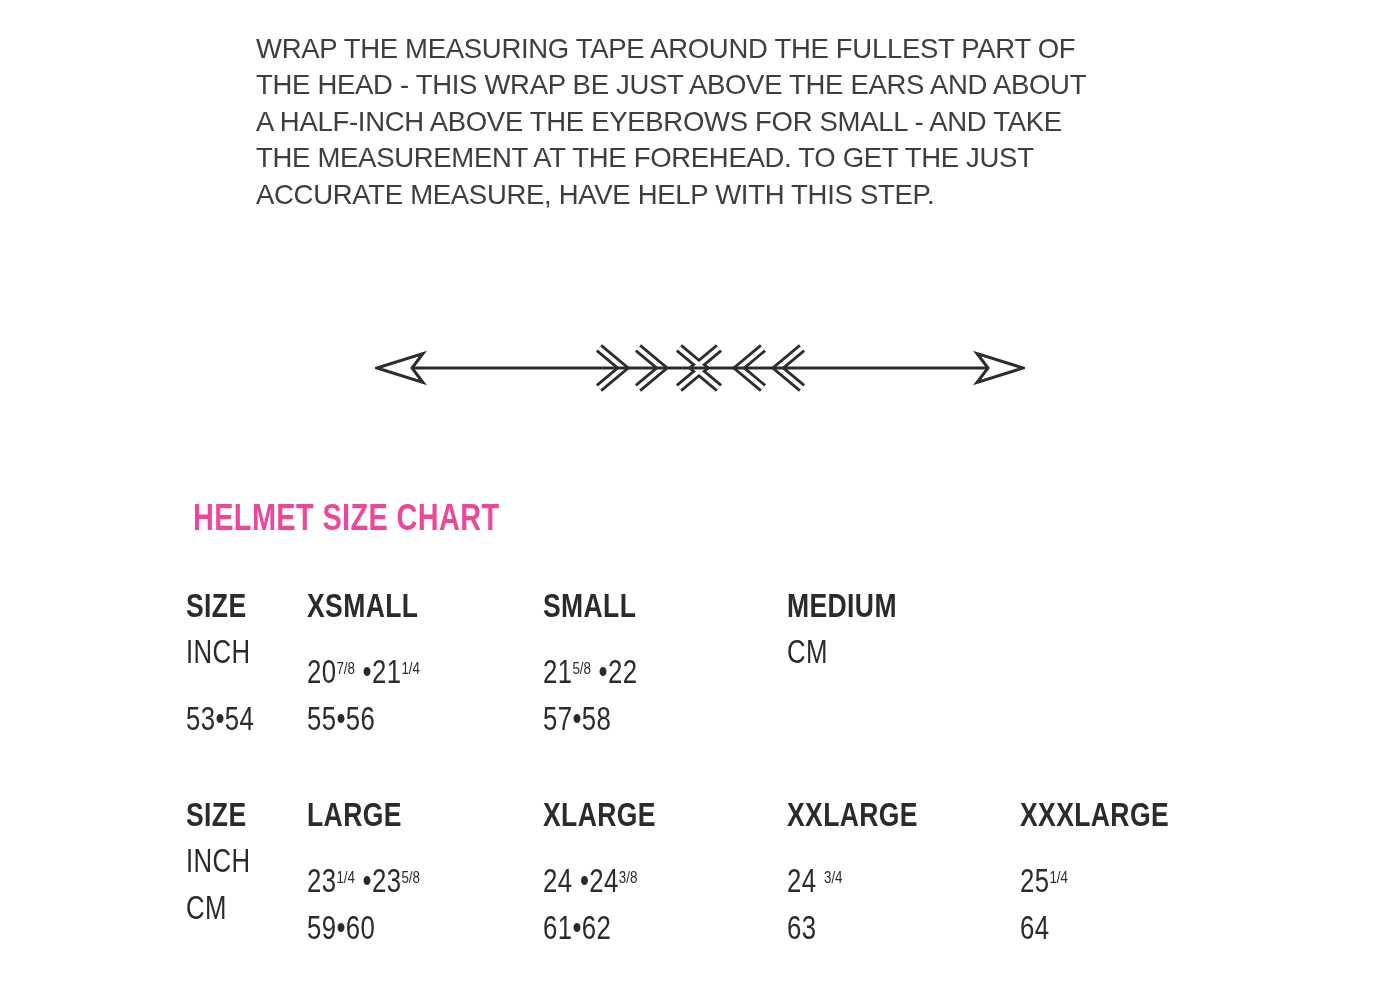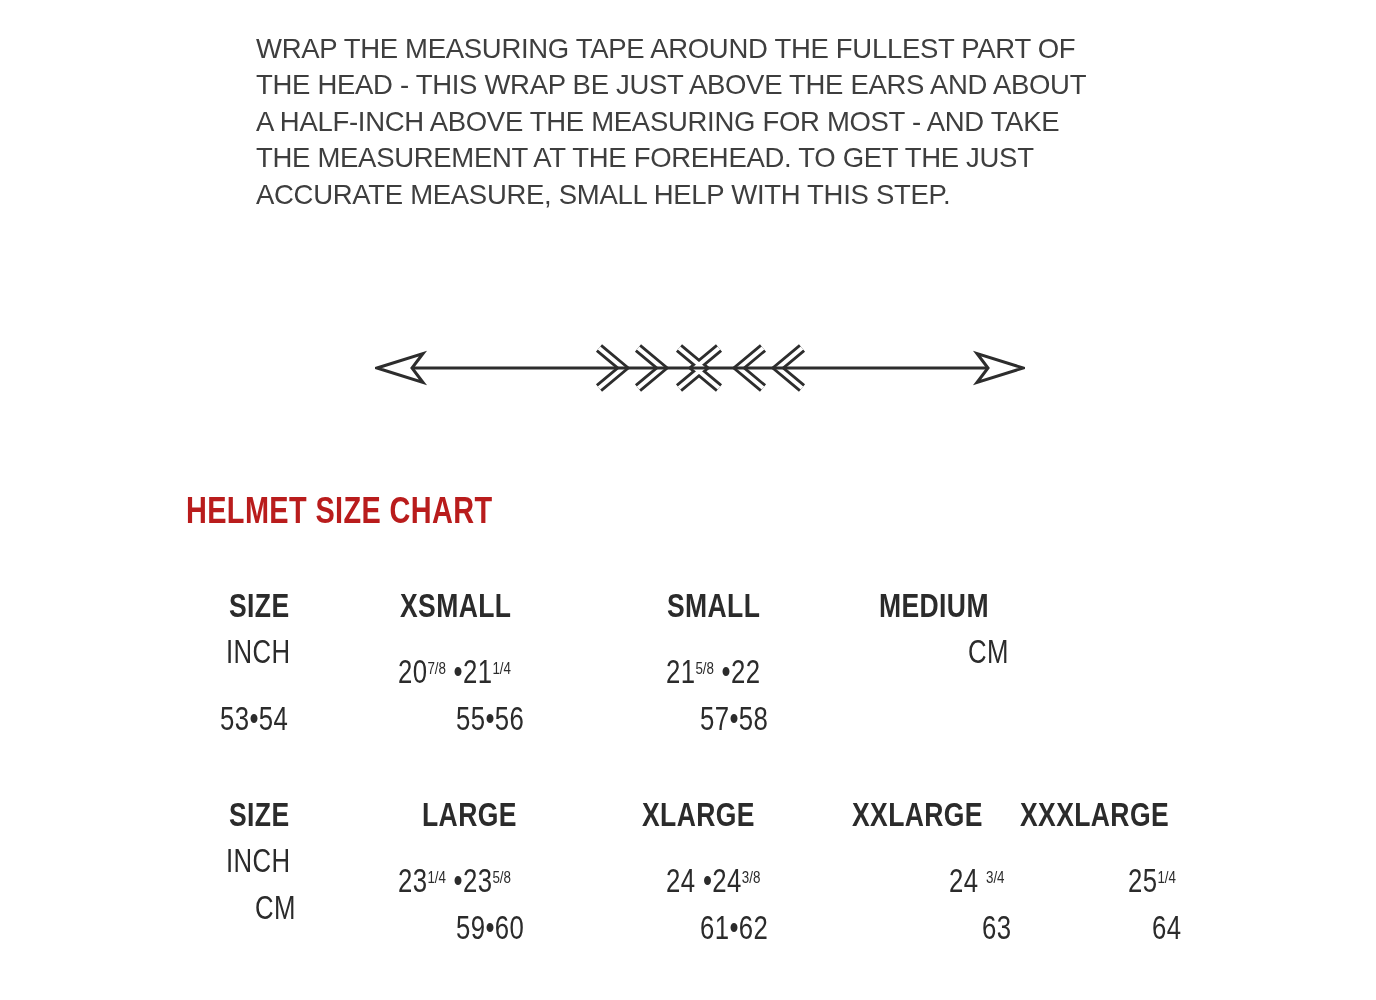--- a/index.html
+++ b/index.html
@@ -31,60 +31,59 @@
     display: inline-block;
     transform: scaleX(0.78);
     transform-origin: 0 50%;
     white-space: nowrap;
   }
 
   
   .title {
     position: absolute;
     left: 186px; top: 492px;
-    margin: 0;
+    margin: 7px;
     font-size: 37px;
     font-weight: 700;
     line-height: 1;
-    color: #b91c1c;
+    color: #ec4899;
     letter-spacing: 0.5px;
   }
 
   
   .size-table {
     position: absolute;
     left: 186px;
     display: grid;
     grid-auto-rows: 47px;
     color: #2b2b2b;
-    text-align: right;
   }
   .size-table.block-1 { top: 588px; grid-template-columns: 121px 236px 244px 233px; }
   .size-table.block-2 { top: 797px; grid-template-columns: 121px 236px 244px 233px 170px; }
   .cell { line-height: 1; overflow: visible; }
   .cell.h   { font-size: 34px; font-weight: 700; letter-spacing: 0.5px; }
-  .cell.lab { font-size: 33px; font-weight: 400; letter-spacing: 0.5px; margin-left: 40px; }
+  .cell.lab { font-size: 33px; font-weight: 400; letter-spacing: 0.5px; }
   .cell.v   { font-size: 33px; font-weight: 400; letter-spacing: 0.5px; margin-top: 20px; }
   .cell sup {
     font-size: 0.52em;
     vertical-align: 0.55em;
     letter-spacing: 0;
   }
 </style>
 </head>
 <body>
 
 <div class="page">
 
   <div class="instructions">
     <div>WRAP THE MEASURING TAPE AROUND THE FULLEST PART OF</div>
     <div>THE HEAD - THIS WRAP BE JUST ABOVE THE EARS AND ABOUT</div>
-    <div>A HALF-INCH ABOVE THE MEASURING FOR MOST - AND TAKE</div>
+    <div>A HALF-INCH ABOVE THE EYEBROWS FOR SMALL - AND TAKE</div>
     <div>THE MEASUREMENT AT THE FOREHEAD. TO GET THE JUST</div>
-    <div>ACCURATE MEASURE, SMALL HELP WITH THIS STEP.</div>
+    <div>ACCURATE MEASURE, HAVE HELP WITH THIS STEP.</div>
   </div>
 
   <div class="arrow-wrap">
     <svg width="650" height="56" viewBox="0 0 650 56">
       <g stroke-linejoin="miter" stroke-linecap="butt" fill="none">
 
         <path d="M224,8 L248,28 L224,48" stroke="#2d2d2d" stroke-width="9.5"></path>
         <path d="M263,8 L287,28 L263,48" stroke="#2d2d2d" stroke-width="9.5"></path>
         <path d="M304,8 L328,28 L304,48" stroke="#2d2d2d" stroke-width="9.5"></path>
         <path d="M344,8 L320,28 L344,48" stroke="#2d2d2d" stroke-width="9.5"></path>

